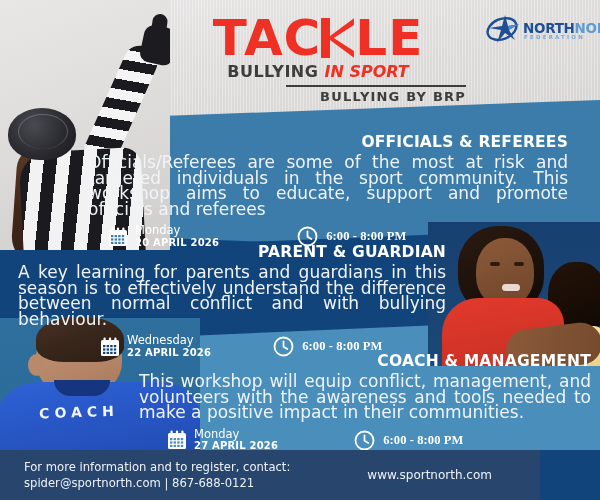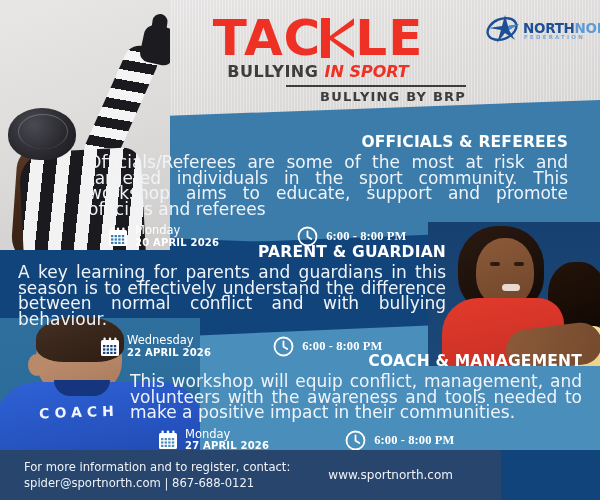--- a/index.html
+++ b/index.html
@@ -227,31 +227,31 @@
          font-family:Liberation Serif, serif; }
 
   .sec1{ left:88px; top:133px; width:480px; }
   .sec1 .meta{ padding-left:20px; }
   .sec1 .meta-time{ margin-left:78px; }
 
   .sec2{ left:18px; top:243px; width:428px; }
   .sec2 .meta{ padding-left:82px; }
   .sec2 .meta-time{ margin-left:62px; }
 
-  .sec3{ left:130px; top:352px; width:452px; }
+  .sec3{ left:139px; top:352px; width:452px; }
   .sec3 .meta{ padding-left:28px; }
   .sec3 .meta-time{ margin-left:76px; }
 
   
   .cal-ico{ width:20px; height:20px; position:relative; flex:0 0 20px; }
   .clk-ico{ width:21px; height:21px; flex:0 0 21px; }
 
   
   .footer{
-    position:absolute; left:0; bottom:0; width:501px; height:50px;
+    position:absolute; left:0; bottom:0; width:540px; height:50px;
     background:#28456e; z-index:8;
   }
   .f-left{
     position:absolute; left:24px; top:10px;
     font-size:11.6px; line-height:15.5px; color:#eef2f7;
     font-family:"DejaVu Sans", sans-serif;
   }
   .f-right{
     position:absolute; right:48px; top:18px;
     font-size:12px; color:#eef2f7; font-family:"DejaVu Sans", sans-serif;

